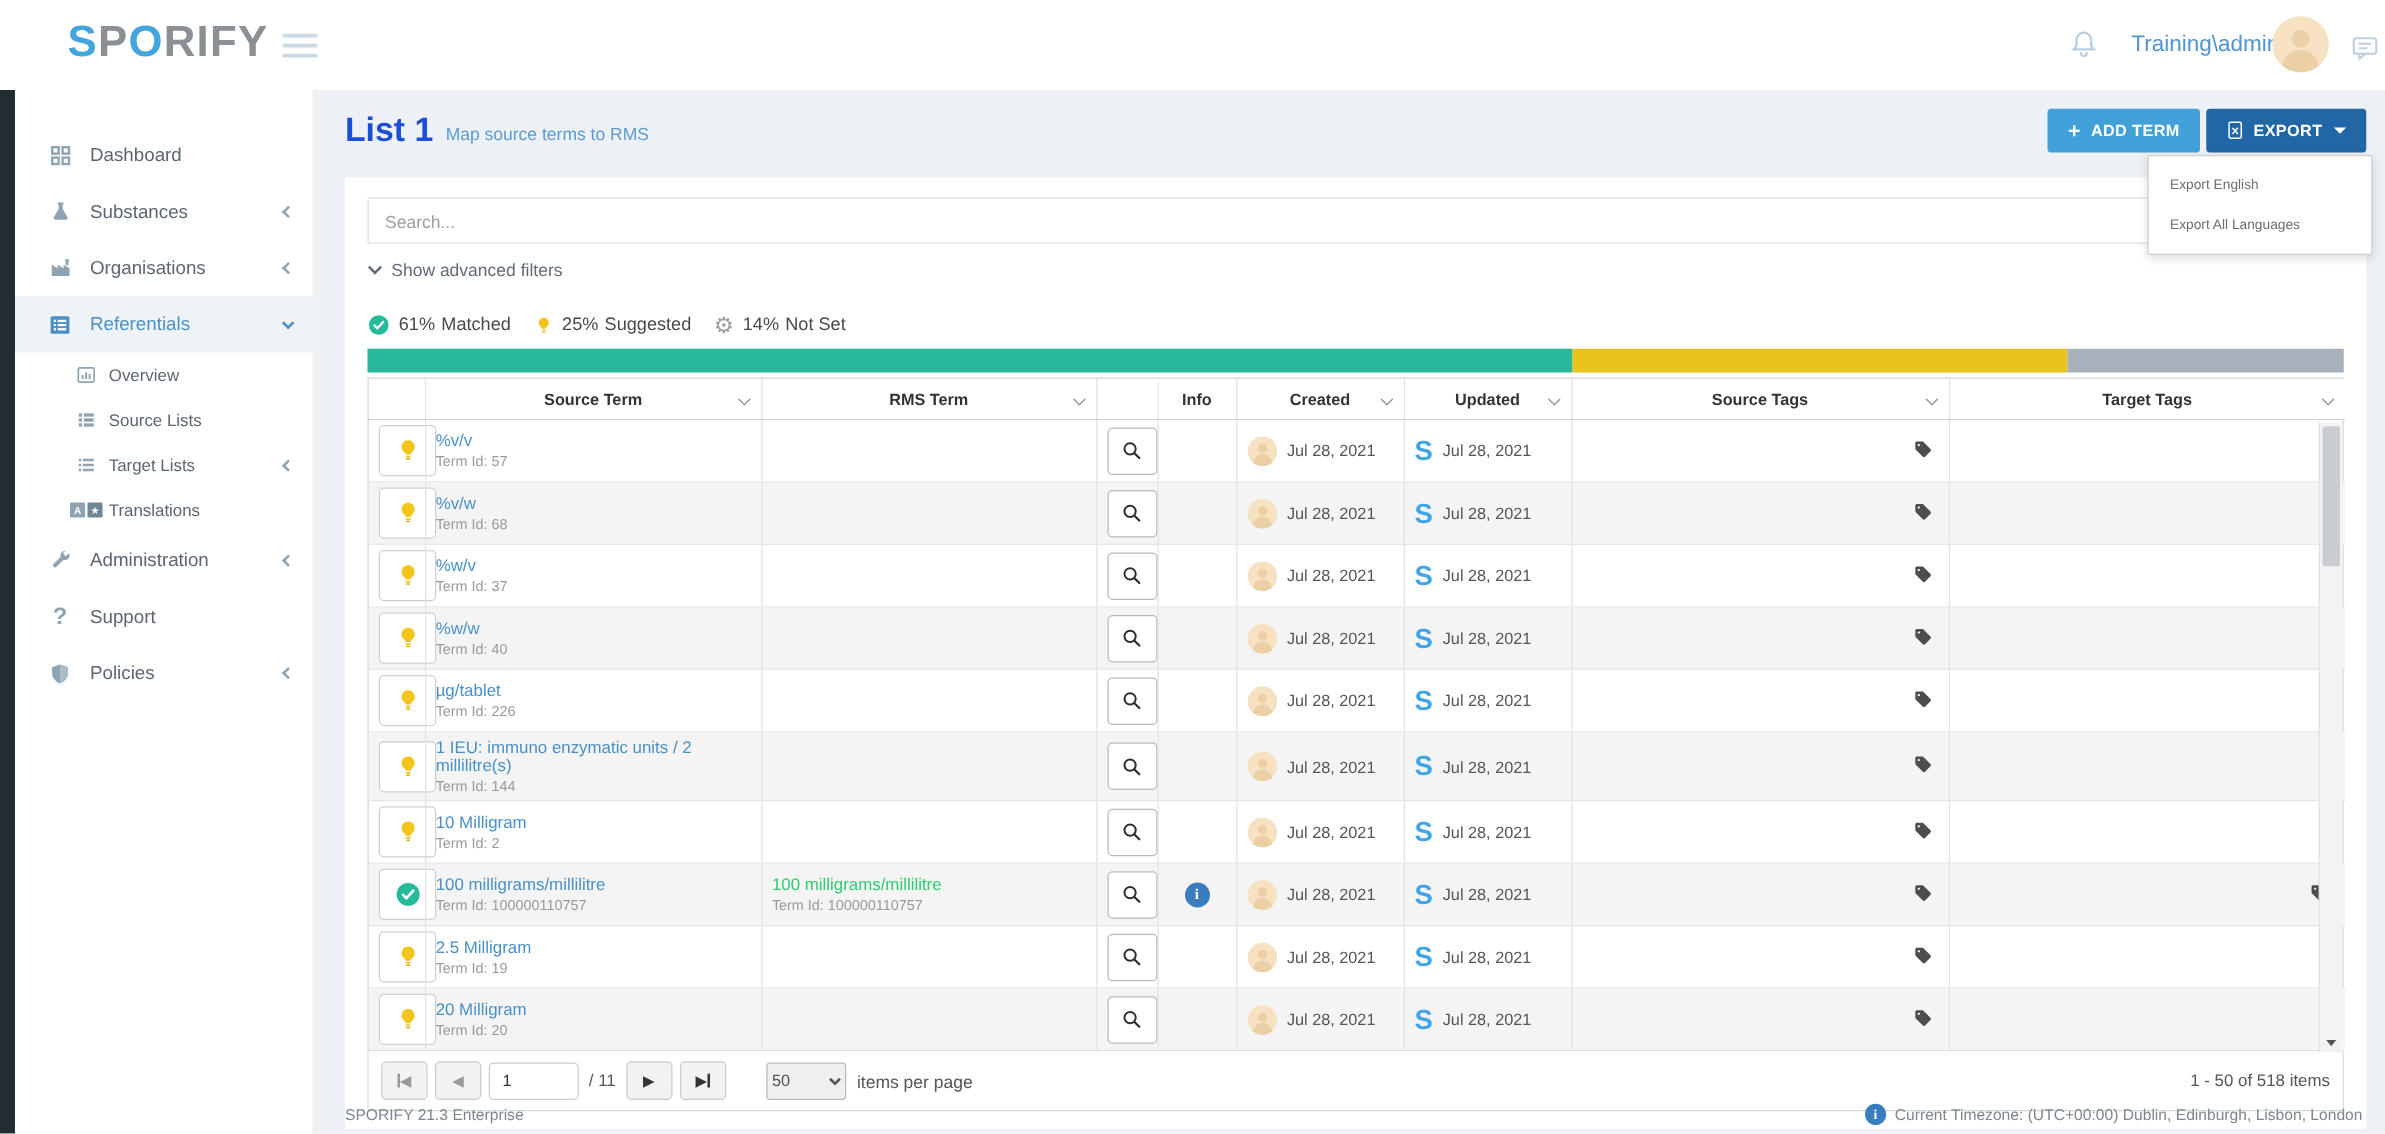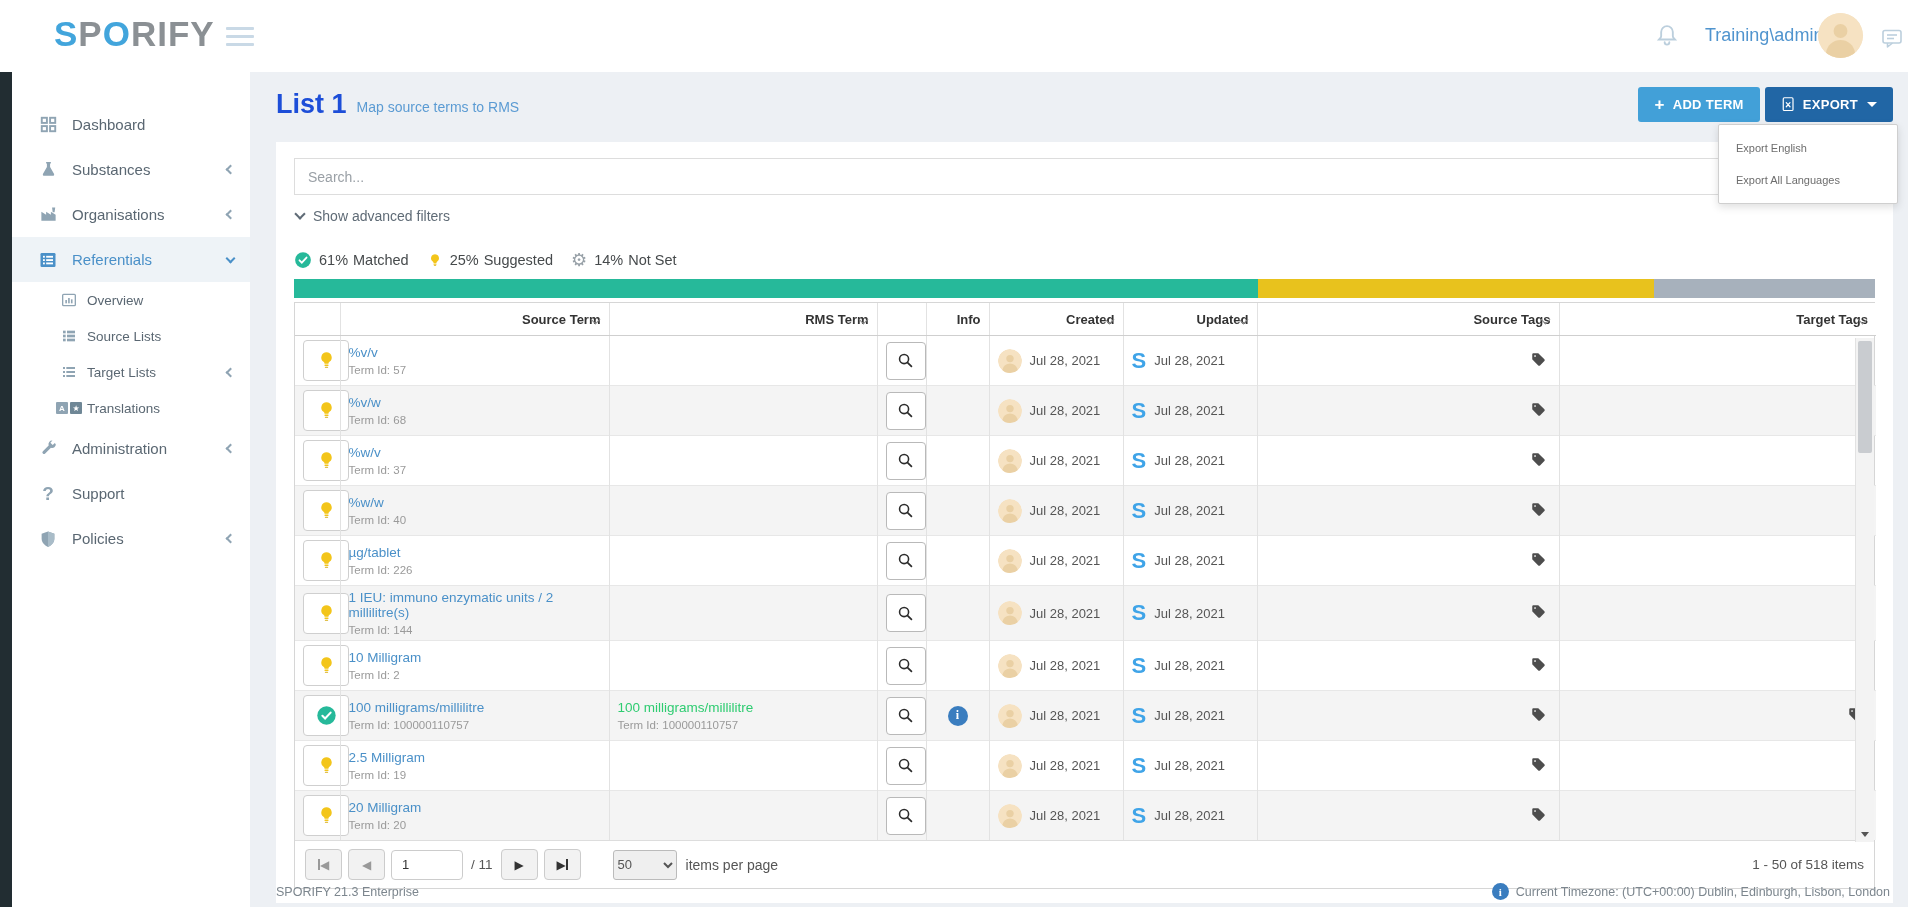--- a/index.html
+++ b/index.html
@@ -56,21 +56,21 @@
   .gear-glyph { font-size: 18px; color: #98a1a8; line-height: 1; }
 
   .progress { display: flex; height: 19px; margin-top: 10px; }
   .seg-matched { background: #26b99a; }
   .seg-suggested { background: #e8c21d; }
   .seg-notset { background: #a7b1bc; }
 
   
   .gridwrap { border: 1px solid #d6d6d6; margin-top: 4px; position: relative; }
   table { border-collapse: collapse; width: 100%; table-layout: fixed; }
-  th { font-size: 13px; font-weight: 700; color: #333; text-align: right; padding: 9px 8px 8px; border-right: 1px solid #e2e2e2; border-bottom: 1px solid #cfcfcf; position: relative; background: #fff; }
+  th { font-size: 13px; font-weight: 700; color: #333; text-align: center; padding: 9px 8px 8px; border-right: 1px solid #e2e2e2; border-bottom: 1px solid #cfcfcf; position: relative; background: #fff; }
   th:last-child { border-right: none; }
   .sortchev { position: absolute; right: 10px; top: 13px; width: 7px; height: 7px; border-right: 1.5px solid #8a8a8a; border-bottom: 1.5px solid #8a8a8a; transform: rotate(45deg); }
   td { border-right: 1px solid #e2e2e2; border-top: 1px solid #e7e7e7; padding: 4px 8px; height: 45px; vertical-align: middle; font-size: 13px; color: #555; }
   td:last-child { border-right: none; }
   tbody tr:nth-child(even) { background: #f4f4f4; }
   .status-btn { width: 46px; height: 41px; background: #fff; border: 1px solid #cfcfcf; border-radius: 4px; display: flex; align-items: center; justify-content: center; cursor: pointer; }
   .mag-btn { width: 40px; height: 38px; background: #fff; border: 1px solid #b9b9b9; border-radius: 4px; display: flex; align-items: center; justify-content: center; cursor: pointer; }
   .tlink { color: #4a90c8; font-size: 13.5px; text-decoration: none; cursor: pointer; }
   .tlink.green { color: #2ecc71; }
   .tid { color: #9a9a9a; font-size: 11.5px; margin-top: 4px; }

